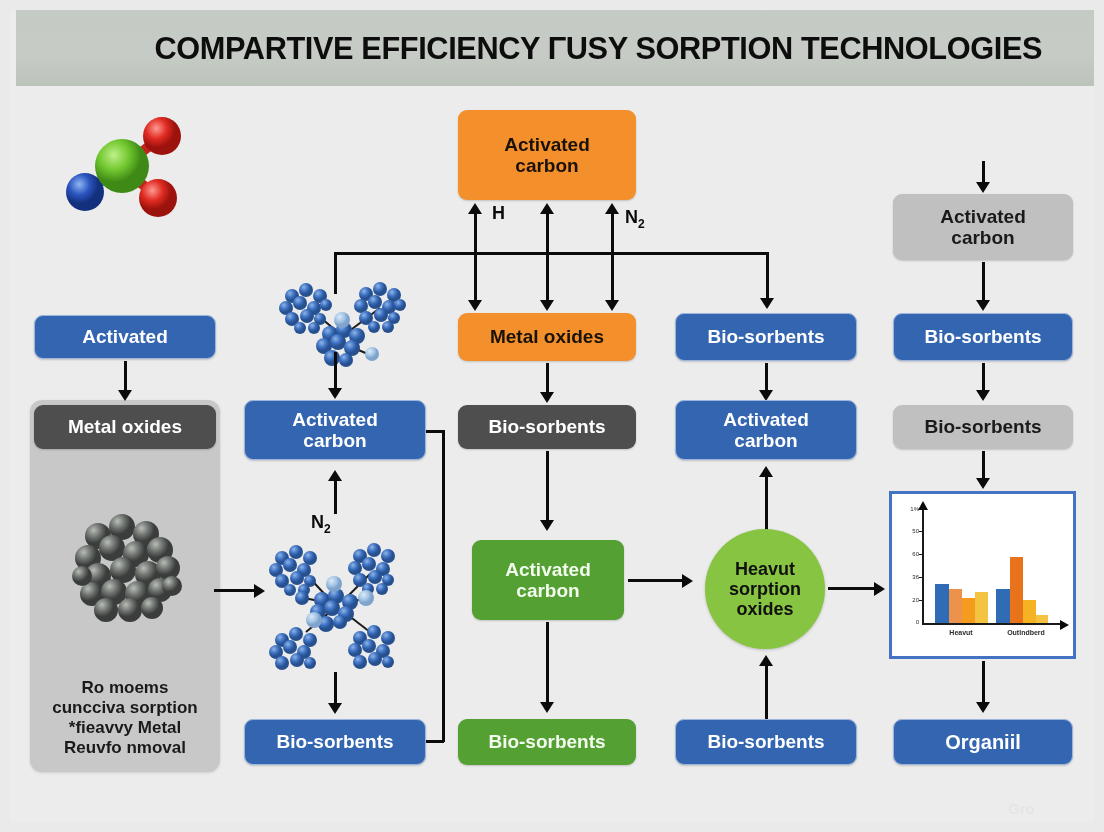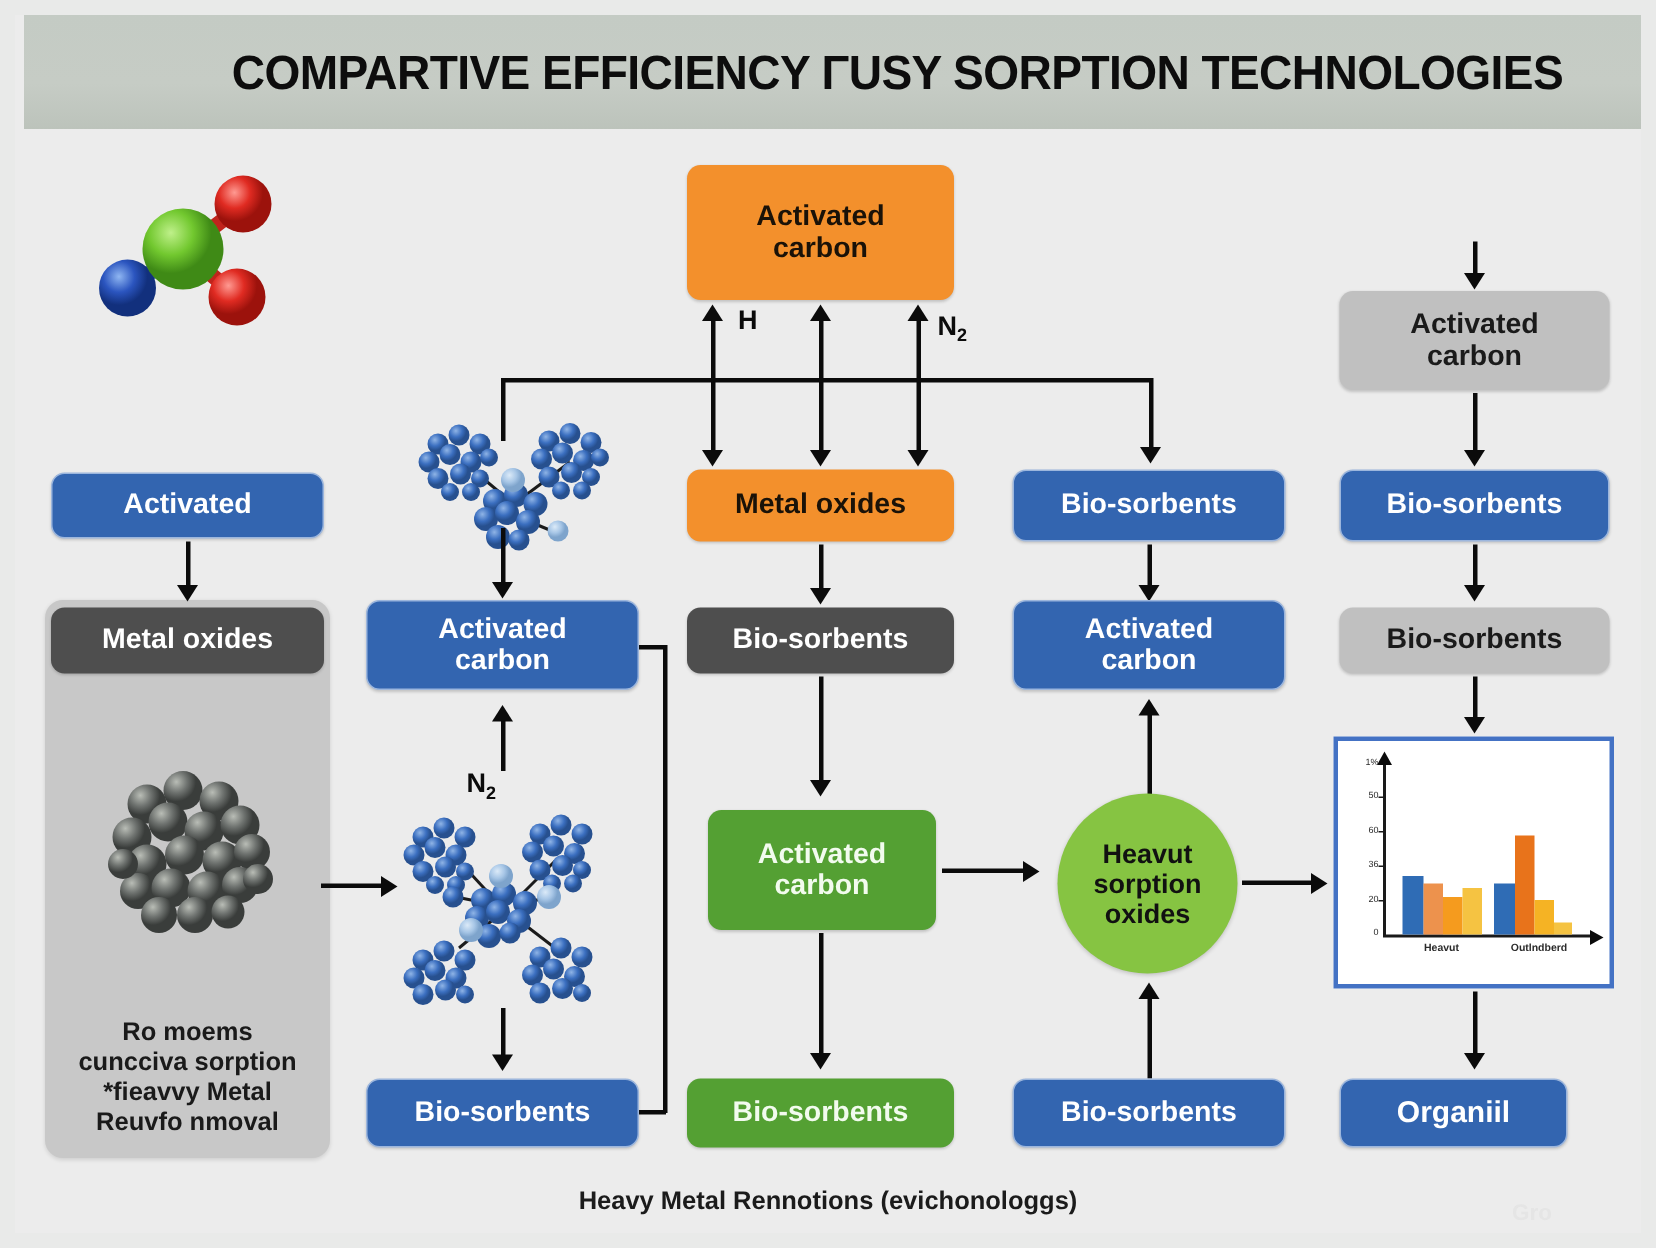--- a/index.html
+++ b/index.html
@@ -502,22 +502,21 @@
       <div class="bar" style="left:144px;top:121px;width:12px;height:8px;background:#f5c342;"></div>
 
       <div class="cat-label" style="left:36px;top:135px;width:66px;">Heavut</div>
       <div class="cat-label" style="left:98px;top:135px;width:72px;">Outlndberd</div>
     </div>
   </div>
 
   <div class="ln vline" style="left:982px;top:661px;height:44px;"></div>
   <div class="arrow-d" style="left:976px;top:702px;"></div>
 
-  <div class="node n-blue" style="left:893px;top:719px;width:152px;height:46px;font-size:20px;">
+  <div class="node n-blue" style="left:893px;top:719px;width:180px;height:46px;font-size:20px;">
     <span>Organiil</span>
   </div>
 
-  <div class="caption" style="top:791px;">Heavy Metal Rennotions (evichonologgs)</div>
 
   <div class="watermark" style="left:1008px;top:800px;">Gro</div>
 
   <div class="page-border"></div>
 </div>
 
 </body></html>

